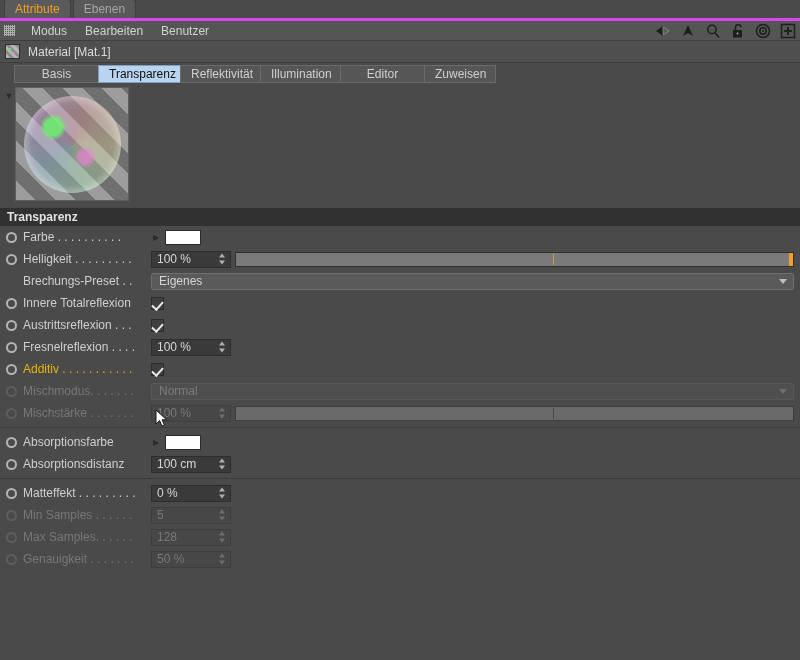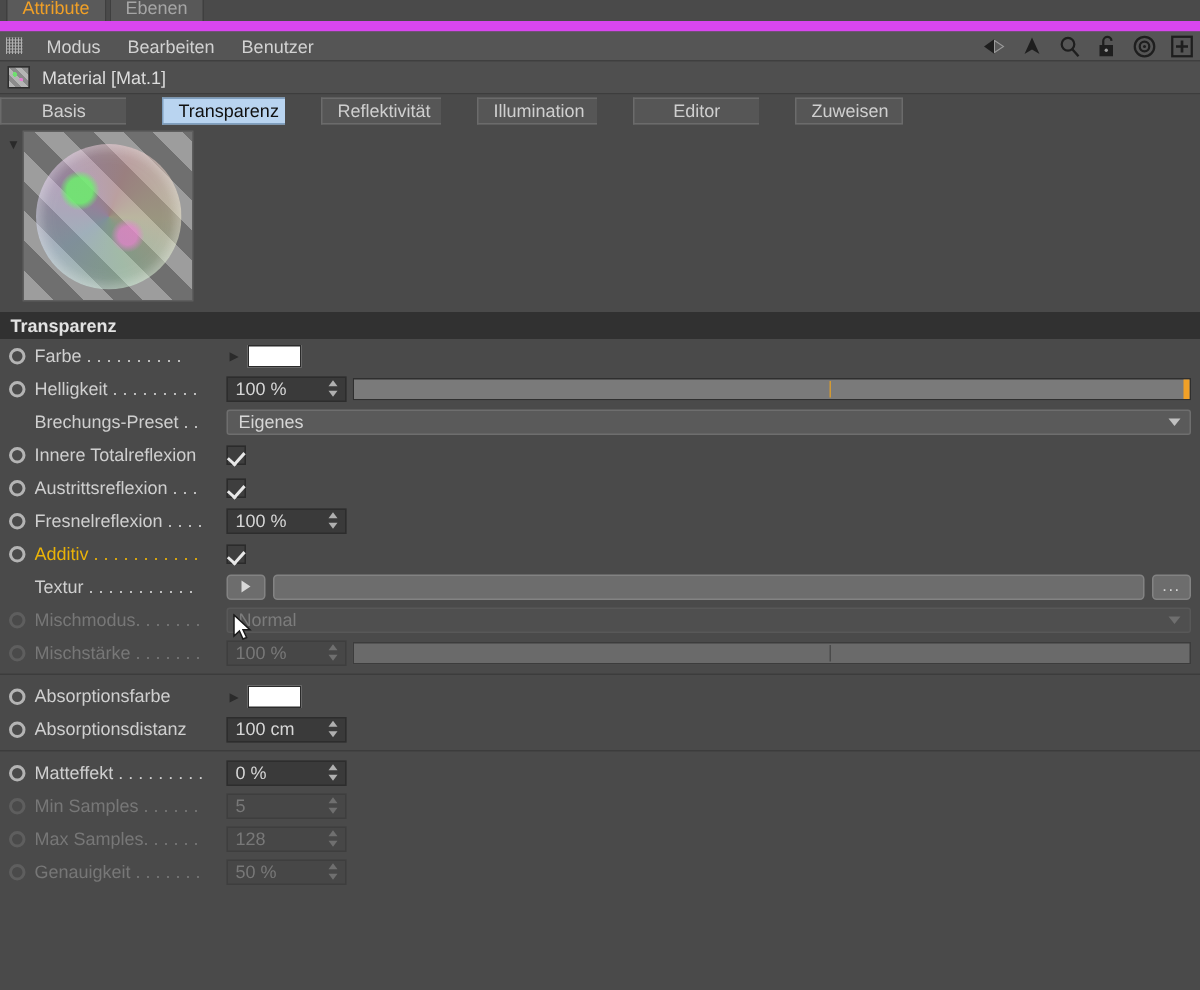--- a/index.html
+++ b/index.html
@@ -10,21 +10,21 @@
     font-size: 12px;
     color: #c8c8c8;
     overflow: hidden;
     -webkit-font-smoothing: antialiased;
   }
   .app { width: 800px; height: 660px; position: relative; background: #4a4a4a; display: flex; flex-direction: column; }
 
   
   .tabstrip {
     height: 21px; background: #4a4a4a; display: flex; align-items: flex-end;
-    padding-left: 4px; border-bottom: 7px solid #d946ef; flex: 0 0 auto;
+    padding-left: 4px; border-bottom: 3px solid #d946ef; flex: 0 0 auto;
   }
   .wtab {
     height: 19px; line-height: 19px; padding: 0 10px; font-size: 12px;
     background: #585858; color: #a5a5a5; margin-right: 2px;
     border-top-left-radius: 3px; border-top-right-radius: 3px;
     border: 1px solid #3f3f3f; border-bottom: none;
   }
   .wtab.active { background: #5a5a5a; color: #f0a027; }
 
   
@@ -52,21 +52,21 @@
   .mat-swatch {
     width: 15px; height: 15px; margin-right: 8px; border: 1px solid #2e2e2e;
     background:
       radial-gradient(circle at 30% 35%, #6fe06f 0 12%, transparent 13%),
       radial-gradient(circle at 62% 62%, #e07fd0 0 10%, transparent 11%),
       repeating-linear-gradient(45deg,#b5b5b5 0 3px,#8c8c8c 3px 6px);
   }
   .objhead .title { font-size: 12px; color: #dcdcdc; }
 
   
-  .chantabs { height: 21px; background: #4a4a4a; display: flex; align-items: center; padding: 0 0; flex: 0 0 auto; gap: 24px; }
+  .chantabs { height: 21px; background: #4a4a4a; display: flex; align-items: center; padding: 0 14px; flex: 0 0 auto; }
   .ctab {
     height: 18px; line-height: 16px; padding: 0 10px; font-size: 12px;
     color: #cfcfcf; background: #565656; border: 1px solid #6b6b6b;
     border-right: none; text-align: center;
   }
   .ctab:last-child { border-right: 1px solid #6b6b6b; }
   .ctab.active { background: #b9d4f0; color: #101010; border-color: #7f9fbf; }
 
   
   .preview-row { height: 124px; background: #4a4a4a; display: flex; align-items: flex-start; padding: 3px 0 0 3px; flex: 0 0 auto; }
@@ -303,29 +303,20 @@
           </span>
       </div>
     </div>
 
     <div class="row">
       <div class="kf"></div>
       <div class="lbl hi"><span>Additiv</span><span> . . . . . . . . . . .</span></div>
       <div class="chk"></div>
     </div>
 
-    <div class="row">
-      <div class="kf blank"></div>
-      <div class="lbl"><span>Textur</span><span> . . . . . . . . . . .</span></div>
-      <div class="texbtn">
-          <span class="tri"></span>
-        </div>
-      <div class="texfield"></div>
-      <div class="dotsbtn">...</div>
-    </div>
 
     <div class="row">
       <div class="kf dim"></div>
       <div class="lbl dim"><span>Mischmodus</span><span>. . . . . . .</span></div>
       <div class="combo dim">
         <span>Normal</span>
         <span class="caret"></span>
       </div>
     </div>
 

